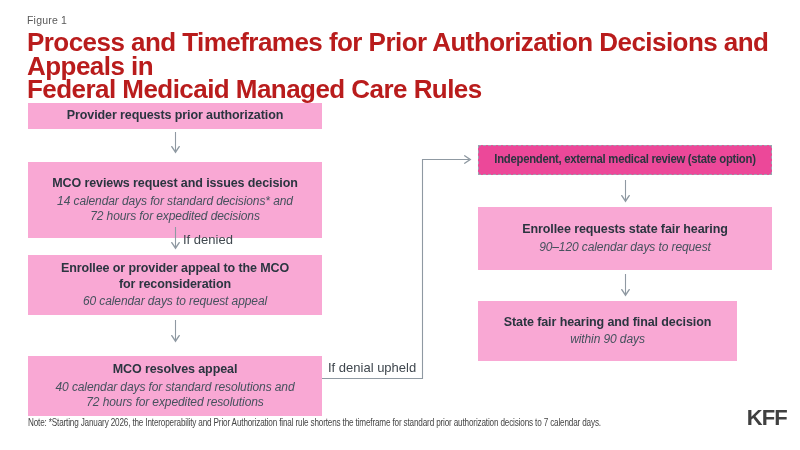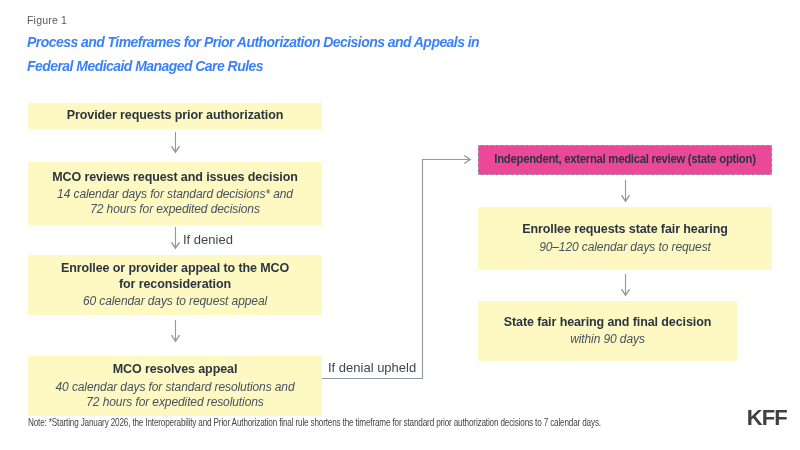--- a/index.html
+++ b/index.html
@@ -5,43 +5,43 @@
   html,body{margin:0;padding:0;background:#ffffff;}
   .stage{
     position:relative;width:800px;height:450px;background:#ffffff;overflow:hidden;
     font-family:"Liberation Sans","DejaVu Sans",sans-serif;
   }
   .figure-label{
     position:absolute;left:27px;top:14px;font-size:10.5px;color:#595959;letter-spacing:.2px;
   }
   .title{
     position:absolute;left:27px;top:31px;width:760px;
-    font-size:14px;font-weight:bold;color:#3b82f6;line-height:23.5px;letter-spacing:-0.55px;font-style:italic;
+    font-size:26px;font-weight:bold;color:#b91c1c;line-height:23.5px;letter-spacing:-0.55px;
   }
   .title span{display:block;}
   .box{
-    position:absolute;background:#fef9c3;display:flex;flex-direction:column;
+    position:absolute;background:#f9a8d4;display:flex;flex-direction:column;
     align-items:center;justify-content:center;text-align:center;padding:0 6px;box-sizing:border-box;
   }
   .box-title{
     font-size:12.5px;font-weight:bold;color:#2b3540;line-height:15.5px;letter-spacing:-0.1px;
   }
   .box-detail{
     font-size:12px;font-style:italic;color:#46525e;line-height:15px;letter-spacing:-0.1px;
   }
   .box-title + .box-detail{margin-top:2px;}
   .dashed{
     background:#ec4899;border:1.4px dashed #9aa6b0;
   }
   .dashed .box-title{
     white-space:nowrap;display:inline-block;font-size:12.3px;letter-spacing:-0.3px;
     transform:scaleX(0.92);transform-origin:center;
   }
   .l1{left:28px;top:103px;width:294px;height:26px;}
-  .l2{left:28px;top:162px;width:294px;height:63px;}
+  .l2{left:28px;top:162px;width:294px;height:76px;}
   .l3{left:28px;top:255px;width:294px;height:60px;}
   .l4{left:28px;top:348px;width:294px;height:60px;margin-top:8px;}
   .r1{left:478px;top:145px;width:294px;height:30px;}
   .r2{left:478px;top:207px;width:294px;height:63px;}
   .r3{left:478px;top:301px;width:259px;height:60px;}
   .conn-layer{position:absolute;left:0;top:0;pointer-events:none;}
   .flow-label{
     position:absolute;font-size:13px;color:#3f474e;white-space:nowrap;text-align:right;
   }
   .lbl-denied{left:183px;top:232px;}

